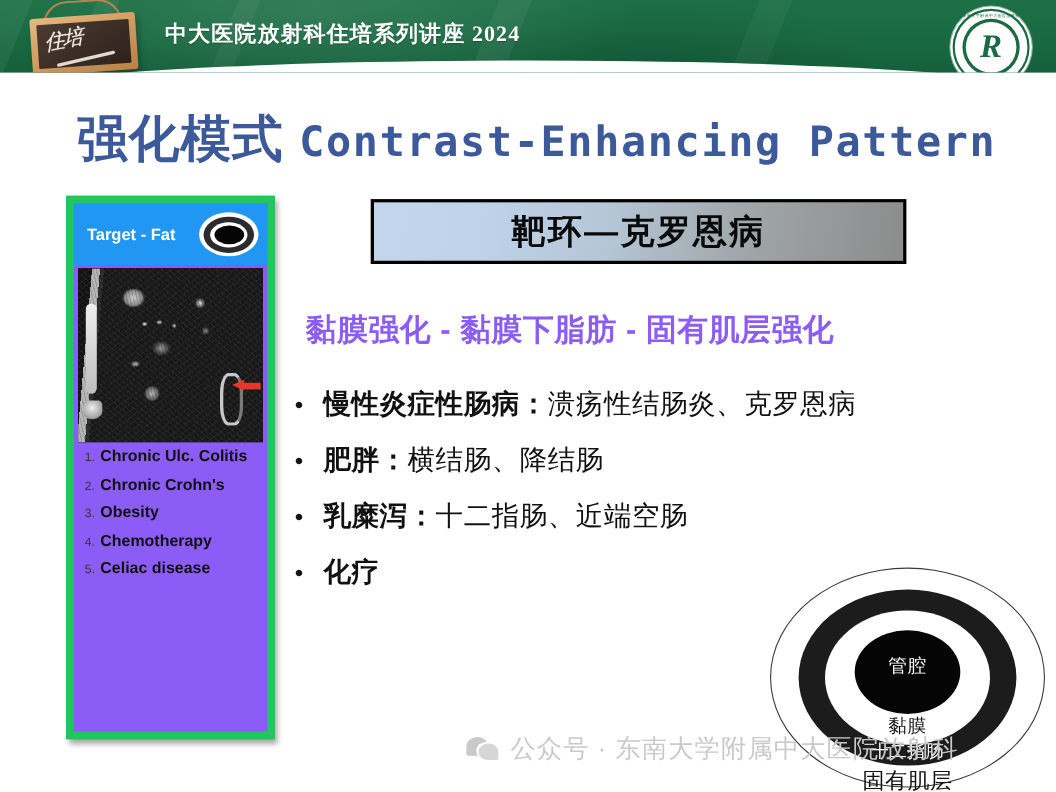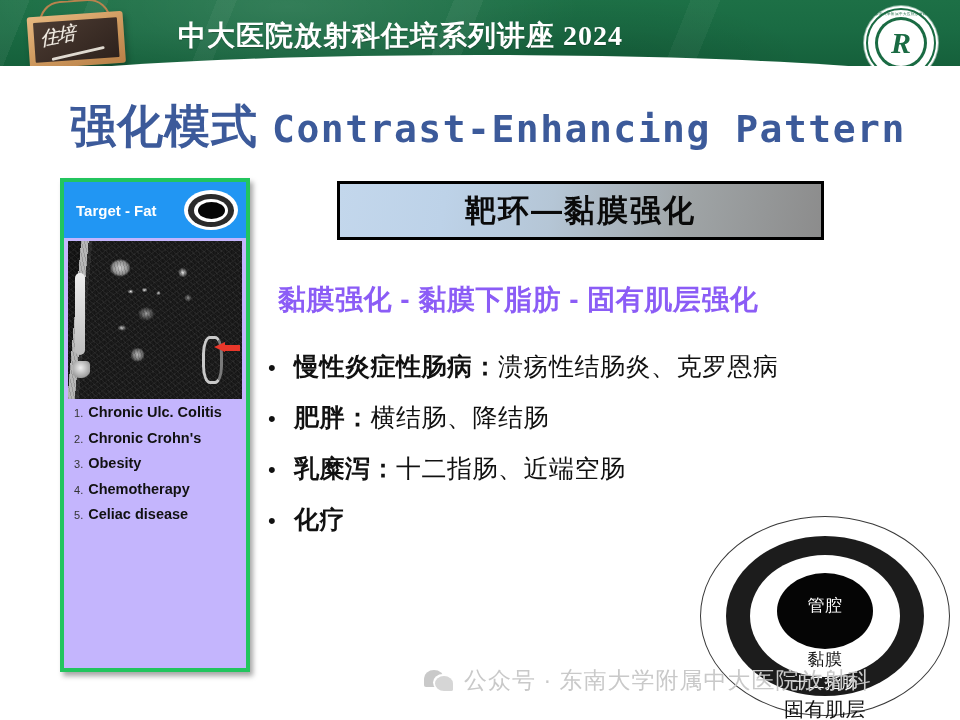--- a/index.html
+++ b/index.html
@@ -101,26 +101,25 @@
   .cb-nail { position:absolute; width:7px; height:7px; border-radius:50%;
              background: radial-gradient(circle at 35% 30%, #f0c893, #b5803f); top:10px; }
   .cb-nail.l { left: 6px; }
   .cb-nail.r { right: 6px; }
 
   .banner-title {
     position: absolute;
     left: 150px; top: 17px;
     color: #ffffff;
     font-family: "Liberation Serif", "DejaVu Serif", serif;
-    font-size: 28px;
+    font-size: 20px;
     font-weight: bold;
     letter-spacing: 1px;
     white-space: nowrap;
     text-shadow: 0 1px 1px rgba(0,0,0,0.25);
-    margin-left: 28px;
   }
 
   
   .logo {
     position: absolute;
     right: 22px; top: 6px;
     width: 74px; height: 74px;
     border-radius: 50%;
     background: #ffffff;
     box-shadow: 0 0 0 1px rgba(255,255,255,0.5);
@@ -184,22 +183,22 @@
     letter-spacing: 1.5px;
     margin-left: 14px;
     margin-top: 44px;
   }
 
   
   .left-panel {
     position: absolute;
     left: 60px; top: 178px;
     width: 190px; height: 494px;
-    background: #c4b5fd;
-    border: 4px solid #22c55e;
+    background: #8b5cf6;
+    border: 7px solid #22c55e;
     box-sizing: border-box;
     box-shadow: 3px 4px 5px rgba(0,0,0,0.35);
     overflow: hidden;
   }
   .panel-head {
     height: 56px;
     background: #2196F3;
     display: flex;
     align-items: center;
     padding: 0 8px 0 12px;
@@ -539,21 +538,21 @@
   <ol class="panel-list">
     <li>Chronic Ulc. Colitis</li>
     <li>Chronic Crohn's</li>
     <li>Obesity</li>
     <li>Chemotherapy</li>
     <li>Celiac disease</li>
   </ol>
 </div>
 
 <div class="heading-box">
-  <span class="heading-box-label">靶环—黏膜强化</span>
+  <span class="heading-box-label">靶环—克罗恩病</span>
 </div>
 
 <div class="redline">黏膜强化 - 黏膜下脂肪 - 固有肌层强化</div>
 
 <div class="bullets">
   <div class="bullet-row">
     <span class="bullet-dot">•</span>
     <span class="bullet-text"><span class="lead">慢性炎症性肠病：</span><span>溃疡性结肠炎、克罗恩病</span></span>
   </div>
   <div class="bullet-row">

